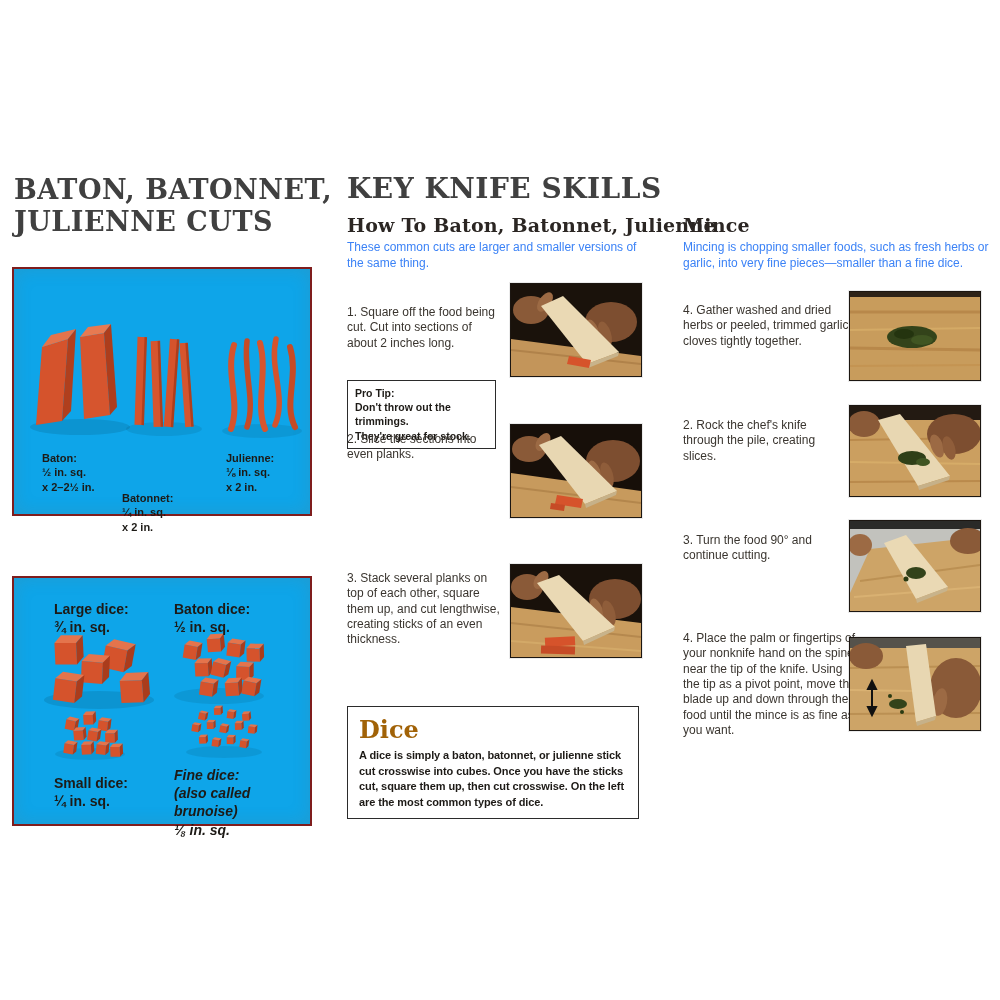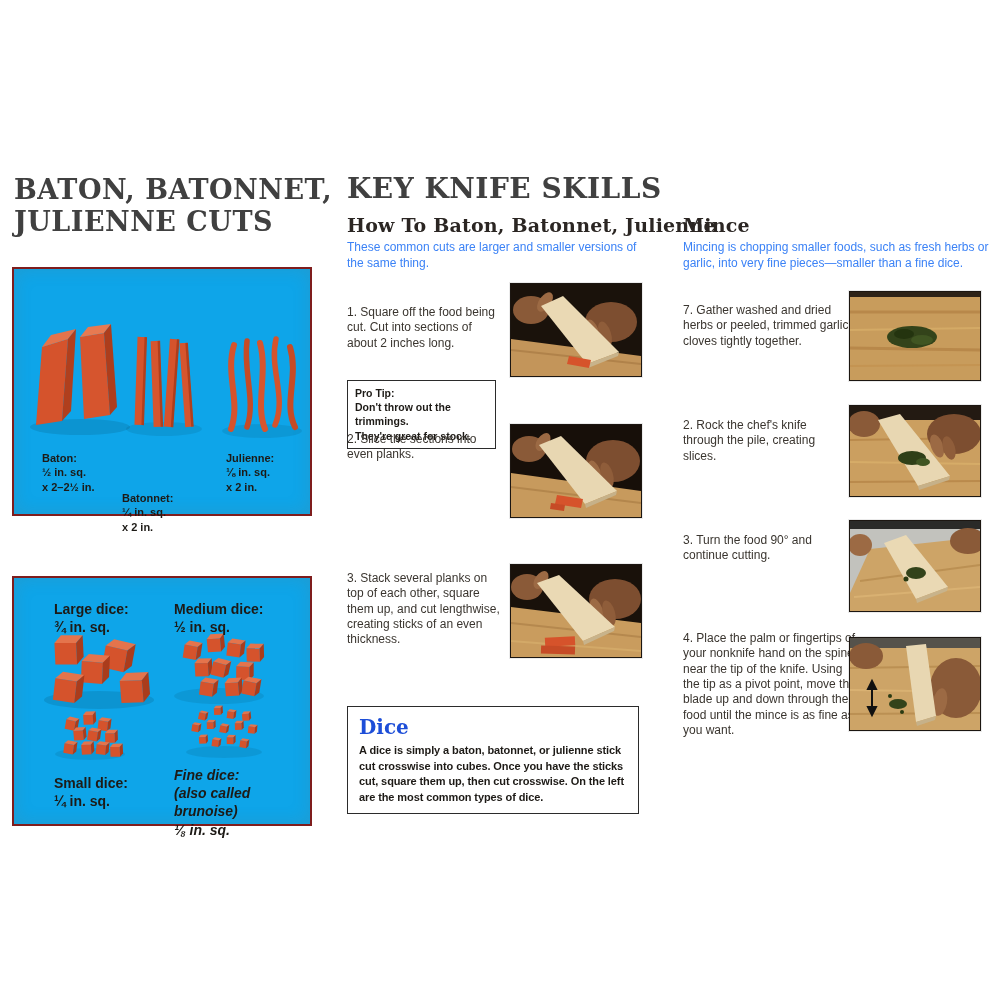--- a/index.html
+++ b/index.html
@@ -16,21 +16,21 @@
   .photo-box{position:absolute;background:#0ea5e9;border:2px solid #7f1d1d;
              box-shadow:inset 0 0 18px rgba(120,110,90,.18);}
   .photo-box svg{position:absolute;left:0;top:0;width:100%;height:100%;}
   .cut-label{position:absolute;font-size:11px;font-weight:700;line-height:1.3;color:#1d1a16;}
   .dice-label{position:absolute;font-size:14px;font-weight:700;line-height:1.3;color:#1d1a16;}
   .photo{position:absolute;border:1px solid #1c1611;box-shadow:0 0 0 1px rgba(0,0,0,.08);}
   .photo svg{display:block;width:100%;height:100%;}
   .tip-box{position:absolute;border:1px solid #2b2b2b;background:#fff;padding:5px 7px;
            font-size:10.5px;font-weight:700;line-height:1.35;color:#1d1a16;}
   .note-box{position:absolute;border:1px solid #2b2b2b;background:#fff;padding:8px 11px;}
-  .note-heading{font-family:"DejaVu Serif", serif;font-weight:600;font-size:20px;margin:0 0 4px 0;color:#1d4ed8;}
+  .note-heading{font-family:"DejaVu Serif", serif;font-weight:600;font-size:24px;margin:0 0 4px 0;color:#a16207;}
   .note-body{font-size:11px;font-weight:700;line-height:1.42;color:#1d1a16;letter-spacing:-.1px;}
 </style>
 </head>
 <body>
 
 <div class="page">
 
   <h1 class="left-title olive-title">
     <span style="display:block">BATON, BATONNET,</span>
     <span style="display:block">JULIENNE CUTS</span>
@@ -153,21 +153,21 @@
         <use href="#cube" transform="translate(198,159) rotate(5) scale(0.28)"></use>
         <use href="#cube" transform="translate(212,157) rotate(-3) scale(0.28)"></use>
         <use href="#cube" transform="translate(226,160) rotate(6) scale(0.28)"></use>
       </g>
     </svg>
     <div class="dice-label" style="left:40px;top:22px;">
       <div>Large dice:</div>
       <div>¾ in. sq.</div>
     </div>
     <div class="dice-label" style="left:160px;top:22px;">
-      <div>Medium dice:</div>
+      <div>Baton dice:</div>
       <div>½ in. sq.</div>
     </div>
     <div class="dice-label" style="left:40px;top:196px;">
       <div>Small dice:</div>
       <div>¼ in. sq.</div>
     </div>
     <div class="dice-label" style="left:160px;top:188px;font-style:italic;">
       <div>Fine dice:</div>
       <div>(also called brunoise)</div>
       <div>⅛ in. sq.</div>
@@ -242,21 +242,21 @@
   </div>
 
   <div class="note-box" style="left:347px;top:706px;width:268px;">
     <h3 class="note-heading">Dice</h3>
     <div class="note-body">A dice is simply a baton, batonnet, or julienne stick cut crosswise into cubes. Once you have the sticks cut, square them up, then cut crosswise. On the left are the most common types of dice.</div>
   </div>
 
   <h2 class="sub-heading" style="left:683px;top:214px;">Mince</h2>
   <div class="intro" style="left:683px;top:240px;width:320px;">Mincing is chopping smaller foods, such as fresh herbs or garlic, into very fine pieces—smaller than a fine dice.</div>
 
-  <div class="step" style="left:683px;top:303px;width:172px;">7. Gather washed and dried herbs or peeled, trimmed garlic cloves tightly together.</div>
+  <div class="step" style="left:683px;top:303px;width:172px;">4. Gather washed and dried herbs or peeled, trimmed garlic cloves tightly together.</div>
 
   <div class="photo" style="left:849px;top:291px;width:130px;height:88px;">
     <svg viewBox="0 0 130 88">
       <rect width="130" height="88" fill="#c89c5c"></rect>
       <rect width="130" height="5" fill="#2e2318"></rect>
       <line x1="0" y1="20" x2="130" y2="20" stroke="#b8884a" stroke-width="3"></line>
       <line x1="0" y1="38" x2="130" y2="36" stroke="#d4aa66" stroke-width="2"></line>
       <line x1="0" y1="56" x2="130" y2="58" stroke="#b8884a" stroke-width="3"></line>
       <line x1="0" y1="74" x2="130" y2="73" stroke="#c49452" stroke-width="2"></line>
       <ellipse cx="62" cy="45" rx="25" ry="11" fill="#33431a"></ellipse>

